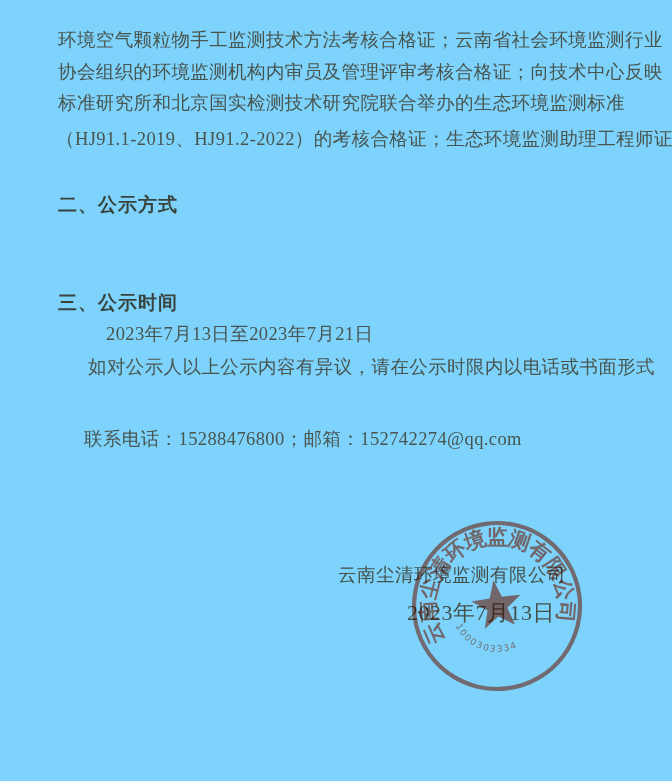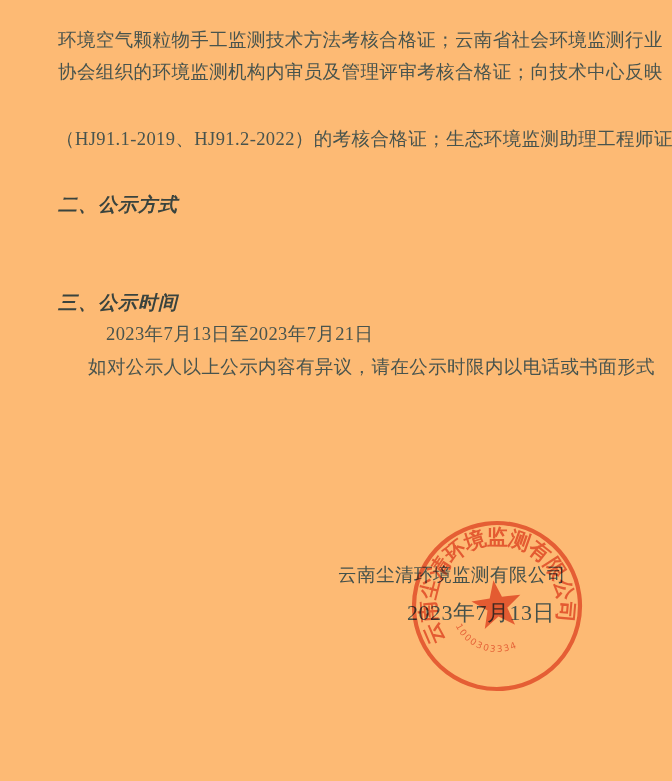--- a/index.html
+++ b/index.html
@@ -1,39 +1,38 @@
 <!DOCTYPE html>
 <html lang="zh"><head>
 <meta charset="utf-8">
 <style>
   html,body{margin:0;padding:0;background:#ffffff;}
   .page{
     position:relative;
     width:672px;height:781px;
-    background:#fdba74;
+    background:#7dd3fc;
     overflow:hidden;
     font-family:"Liberation Serif","DejaVu Serif",serif;
   }
   .line{
     position:absolute;
     font-size:18.5px;
     line-height:22px;
     color:#48544e;
     letter-spacing:0.4px;
     white-space:nowrap;
   }
   .heading{
     position:absolute;
     font-family:"Liberation Sans","DejaVu Sans",sans-serif;
     font-weight:bold;
     font-size:19px;
     color:#39433e;
     letter-spacing:1px;
     white-space:nowrap;
-    font-style:italic;
   }
   .sig{
     position:absolute;
     font-size:22px;
     color:#44514b;
     letter-spacing:0.5px;
     white-space:nowrap;
   }
   .seal{
     position:absolute;
@@ -46,27 +45,29 @@
   }
   .seal svg{display:block;}
 </style>
 </head>
 <body>
 
 <div class="page">
 
   <div class="line" style="left:58px;top:29px">环境空气颗粒物手工监测技术方法考核合格证；云南省社会环境监测行业</div>
   <div class="line" style="left:58px;top:61px">协会组织的环境监测机构内审员及管理评审考核合格证；向技术中心反映</div>
+  <div class="line" style="left:58px;top:92px">标准研究所和北京国实检测技术研究院联合举办的生态环境监测标准</div>
   <div class="line" style="left:56px;top:128px">（HJ91.1-2019、HJ91.2-2022）的考核合格证；生态环境监测助理工程师证，</div>
 
   <div class="heading" style="left:58px;top:192px">二、公示方式</div>
 
   <div class="heading" style="left:58px;top:290px">三、公示时间</div>
   <div class="line" style="left:106px;top:323px">2023年7月13日至2023年7月21日</div>
   <div class="line" style="left:88px;top:356px">如对公示人以上公示内容有异议，请在公示时限内以电话或书面形式</div>
+  <div class="line" style="left:84px;top:428px">联系电话：15288476800；邮箱：152742274@qq.com</div>
 
   <div class="sig" style="left:338px;top:562px;font-size:18.5px">云南尘清环境监测有限公司</div>
   <div class="sig" style="left:407px;top:598px">2023年7月13日</div>
 
   <div class="seal">
     <svg width="190" height="190" viewBox="0 0 190 190" xmlns="http://www.w3.org/2000/svg">
       <defs>
         <path id="ringPath" d="M 38.8 121.2 A 62 62 0 1 1 151.2 121.2" fill="none"></path>
         <path id="codePath" d="M 50.6 106.9 A 46 46 0 0 0 114.4 136.7" fill="none"></path>
       </defs>

